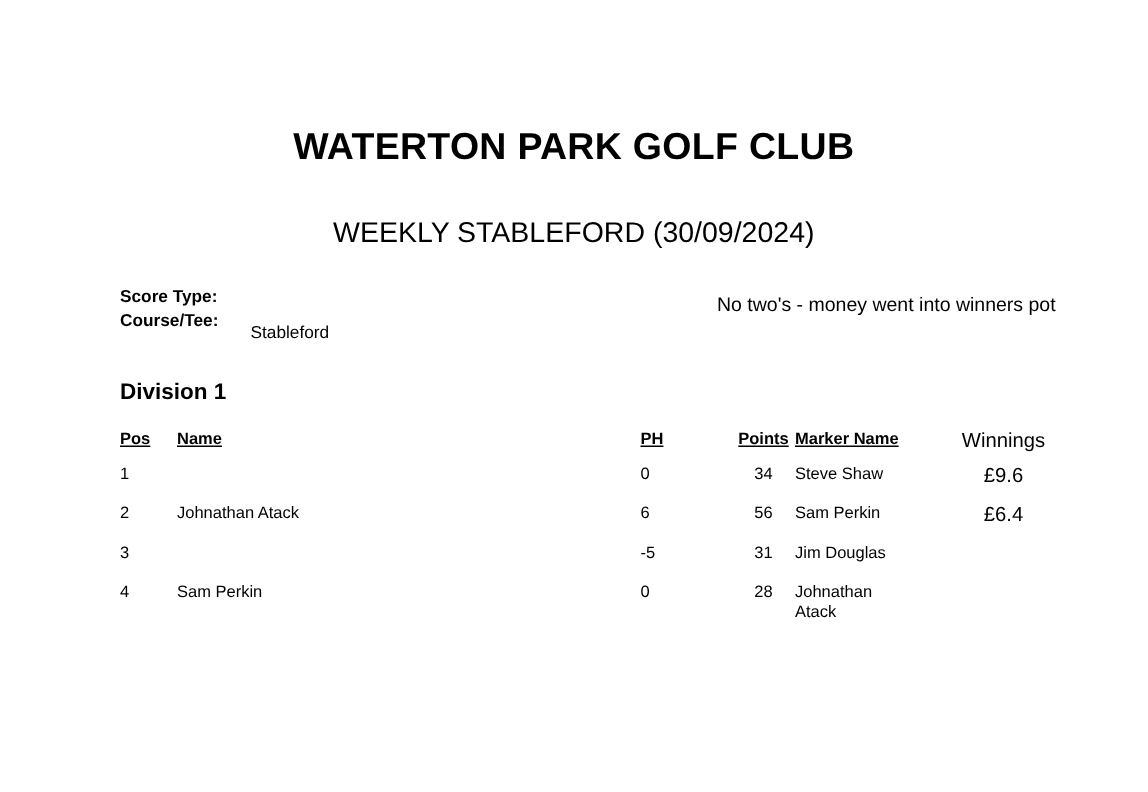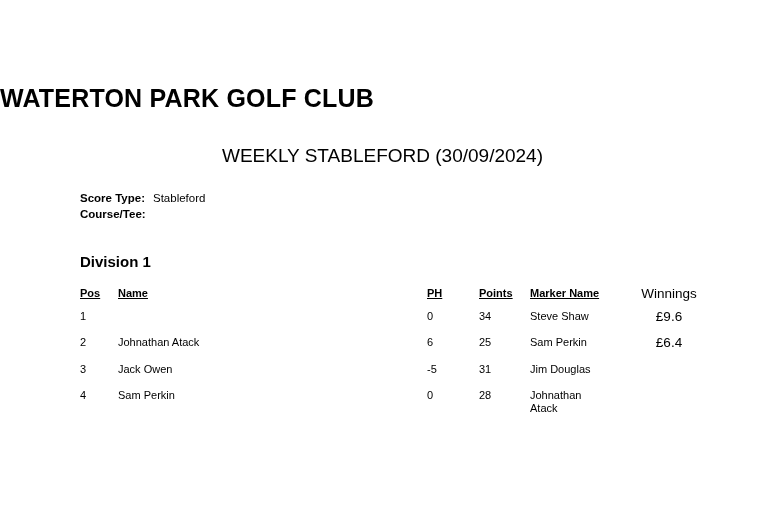--- a/index.html
+++ b/index.html
@@ -14,21 +14,21 @@
     background: #ffffff;
     color: #000000;
     font-family: "Liberation Sans", sans-serif;
     overflow: hidden;
   }
   .abs { position: absolute; }
 
   
   .doc-title {
     top: 84px; left: 0; width: 100%;
-    text-align: left;
+    text-align: center;
     font-size: 25px;
     font-weight: bold;
     letter-spacing: 0.2px;
   }
   .doc-subtitle {
     top: 122px; left: 0; width: 100%;
     text-align: center;
     font-size: 14px;
   }
   .doc-event {
@@ -38,23 +38,24 @@
   }
 
   
   .info-label {
     left: 80px;
     font-size: 11.5px;
     font-weight: bold;
     line-height: 16px;
   }
   .info-value {
-    left: 153px;
+    left: 167px;
     font-size: 11.5px;
     line-height: 16px;
+    margin-top: 24px;
   }
   .row1 { top: 190px; }
   .row2 { top: 206px; }
 
   .note {
     top: 195px; left: 478px;
     font-size: 13px;
     white-space: nowrap;
   }
 
@@ -74,40 +75,41 @@
   .trow-3 { top: 389px; }
 
   .cell {
     position: absolute;
     font-size: 11px;
     line-height: 13px;
   }
   .c-pos     { left: 80px;  width: 30px; }
   .c-name    { left: 118px; width: 200px; }
   .c-ph      { left: 427px; width: 60px; text-align: left; }
-  .c-points  { left: 479px; width: 60px; text-align: left; }
+  .c-points  { left: 479px; width: 60px; text-align: center; }
   .c-marker  { left: 530px; width: 70px; }
   .c-winnings{ left: 633px; width: 72px; text-align: center; font-size: 13.5px; line-height: 14px; }
 
   .hdr .cell { font-weight: bold; }
   .hdr .u { text-decoration: underline; }
   .hdr .c-winnings { font-weight: normal; font-size: 13.5px; }
 </style>
 </head>
 <body>
 
 <div class="page">
 
   <div class="abs doc-title">WATERTON PARK GOLF CLUB</div>
   <div class="abs doc-event">WEEKLY STABLEFORD (30/09/2024)</div>
 
   <div class="abs info-label row1">Score Type:</div>
   <div class="abs info-value row1">Stableford</div>
   <div class="abs info-label row2">Course/Tee:</div>
 
+  <div class="abs note">No two's - money went into winners pot</div>
 
   <div class="abs division-heading">Division 1</div>
 
   <div class="trow hdr-row hdr">
     <span class="cell c-pos"><span class="u">Pos</span></span>
     <span class="cell c-name"><span class="u">Name</span></span>
     <span class="cell c-ph"><span class="u">PH</span></span>
     <span class="cell c-points"><span class="u">Points</span></span>
     <span class="cell c-marker"><span class="u">Marker Name</span></span>
     <span class="cell c-winnings">Winnings</span>
@@ -118,28 +120,27 @@
     <span class="cell c-ph">0</span>
     <span class="cell c-points">34</span>
     <span class="cell c-marker">Steve Shaw</span>
     <span class="cell c-winnings">£9.6</span>
   </div>
 
   <div class="trow trow-1">
     <span class="cell c-pos">2</span>
     <span class="cell c-name">Johnathan Atack</span>
     <span class="cell c-ph">6</span>
-    <span class="cell c-points">25</span>
+    <span class="cell c-points">56</span>
     <span class="cell c-marker">Sam Perkin</span>
     <span class="cell c-winnings">£6.4</span>
   </div>
 
   <div class="trow trow-2">
     <span class="cell c-pos">3</span>
-    <span class="cell c-name">Jack Owen</span>
     <span class="cell c-ph">-5</span>
     <span class="cell c-points">31</span>
     <span class="cell c-marker">Jim Douglas</span>
     <span class="cell c-winnings"></span>
   </div>
 
   <div class="trow trow-3">
     <span class="cell c-pos">4</span>
     <span class="cell c-name">Sam Perkin</span>
     <span class="cell c-ph">0</span>

